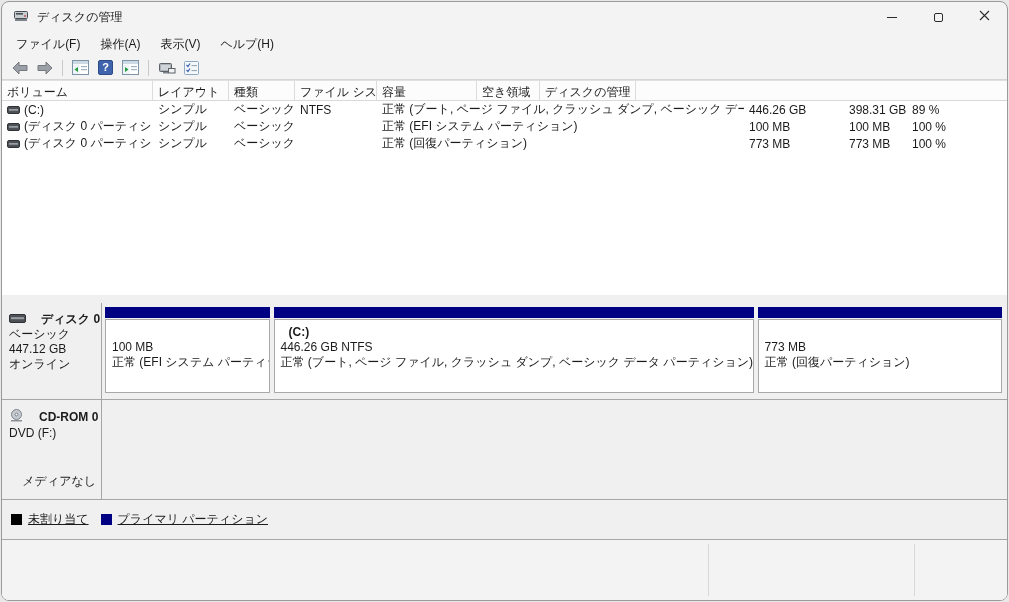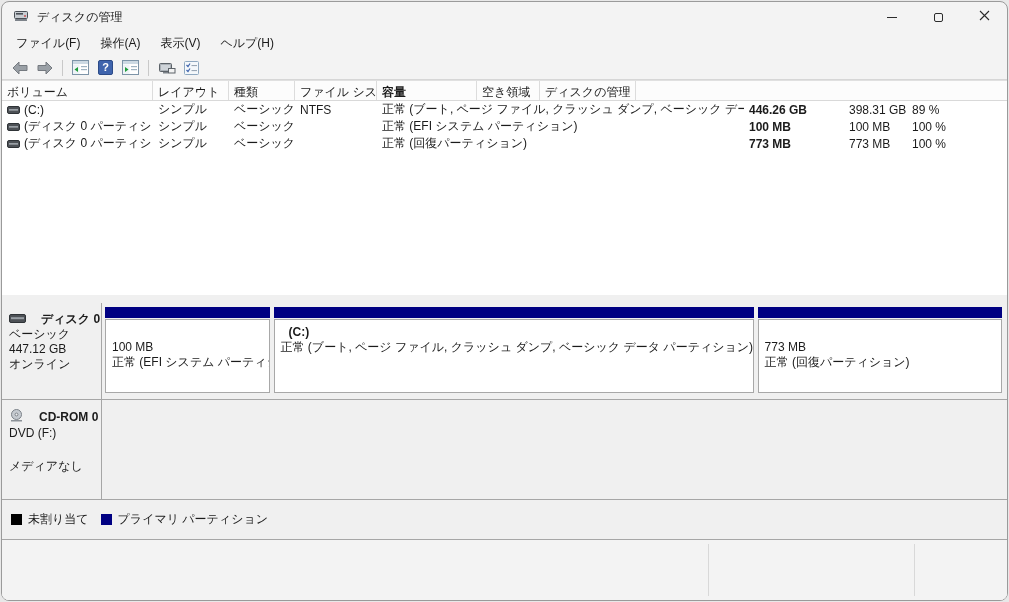--- a/index.html
+++ b/index.html
@@ -11,56 +11,56 @@
     font-family:"Liberation Sans",sans-serif;font-size:12px;color:#1b1b1b;
   }
   
   .titlebar{height:30px;display:flex;align-items:center;flex:0 0 auto;}
   .title-left{display:flex;align-items:center;gap:8px;padding-left:11px;flex:1;}
   .win-controls{display:flex;height:100%;}
   .win-btn{width:46px;height:100%;display:flex;align-items:center;justify-content:center;}
   .glyph-min{width:10px;height:1px;background:#2b2b2b;}
   .glyph-max{width:9px;height:9px;border:1px solid #2b2b2b;border-radius:2px;}
   
-  .menubar{height:24px;display:flex;align-items:flex-start;padding-left:4px;flex:0 0 auto;}
+  .menubar{height:24px;display:flex;align-items:center;padding-left:4px;flex:0 0 auto;}
   .menu-item{padding:3px 10px;}
   
   .toolbar{height:24px;display:flex;align-items:center;padding-left:6px;gap:2px;
     border-bottom:1px solid #d6d6d6;flex:0 0 auto;}
   .tb-btn{width:23px;height:20px;display:flex;align-items:center;justify-content:center;}
   .tb-sep{width:1px;height:16px;background:#c9c9c9;margin:0 4px;}
   
   .listview{height:215px;background:#ffffff;display:flex;flex-direction:column;
     border-top:1px solid #e0e0e0;flex:0 0 auto;}
   .lv-header{display:flex;height:20px;background:#fcfcfc;border-bottom:1px solid #d9d9d9;flex:0 0 auto;}
   .lv-h{border-right:1px solid #dcdcdc;padding:3px 4px 0 5px;white-space:nowrap;overflow:hidden;}
   .w-vol{width:151px;}.w-lay{width:76px;}.w-type{width:66px;}.w-fs{width:82px;}
-  .w-st{width:367px;}.w-cap{width:100px;font-weight:bold;}.w-free{width:63px;}.w-pct{width:96px;}
+  .w-st{width:367px;}.w-cap{width:100px;}.w-free{width:63px;}.w-pct{width:96px;}
   .w-fill{flex:1;border-right:none;}
   .lv-row{display:flex;height:17px;align-items:center;flex:0 0 auto;}
   .lv-c{padding:0 4px 0 5px;white-space:nowrap;overflow:hidden;}
   .cell-vol{display:flex;align-items:center;gap:4px;}
   
   .graph{flex:1;background:#f0f0f0;display:flex;flex-direction:column;overflow:hidden;}
   .disk-row{height:97px;margin-top:8px;display:flex;border-bottom:1px solid #a6a6a6;flex:0 0 auto;}
   .side-label{width:100px;border-right:1px solid #a6a6a6;padding:9px 5px 0 7px;line-height:15px;flex:0 0 auto;}
   .side-name{font-weight:bold;display:flex;align-items:center;gap:15px;white-space:nowrap;}
   .parts{flex:1;display:flex;padding:4px 3px 6px 3px;gap:4px;}
   .part{display:flex;flex-direction:column;}
   .part-head{height:11px;flex:0 0 auto;}
   .part-body{flex:1;background:#ffffff;border:1px solid #a8a8a8;margin-top:1px;
     padding:5px 4px 0 6px;line-height:15px;white-space:nowrap;overflow:hidden;}
   .part-name{font-weight:bold;padding-left:8px;height:15px;}
   .part-line{height:15px;}
   .cdrom-row{height:100px;display:flex;border-bottom:1px solid #a6a6a6;flex:0 0 auto;}
-  .cd-media{margin-top:18px;}
+  .cd-media{margin-top:33px;text-align:right;}
   
   .legend-row{height:40px;display:flex;align-items:center;padding-left:9px;gap:12px;
     border-bottom:1px solid #a6a6a6;flex:0 0 auto;}
-  .leg-item{display:flex;align-items:center;gap:6px;}
+  .leg-item{display:flex;align-items:center;gap:6px;text-decoration:underline;}
   .leg-swatch{width:11px;height:11px;flex:0 0 auto;}
   .statusbar{flex:1;background:#f3f3f3;position:relative;}
   .sb-div{position:absolute;top:4px;bottom:4px;width:1px;background:#d8d8d8;}
   .sb-div1{left:706px;}.sb-div2{left:912px;}
 </style>
 </head>
 <body>
 
 <div class="window">
 
@@ -243,20 +243,21 @@
           <div class="part-body">
             <div class="part-name"></div>
             <div class="part-line">100 MB</div>
             <div class="part-line">正常 (EFI システム パーティション)</div>
           </div>
         </div>
         <div class="part" style="width: 53.4%;">
           <div class="part-head" style="background-color: rgb(0, 0, 130);"></div>
           <div class="part-body">
             <div class="part-name">(C:)</div>
+            <div class="part-line">446.26 GB NTFS</div>
             <div class="part-line">正常 (ブート, ページ ファイル, クラッシュ ダンプ, ベーシック データ パーティション)</div>
           </div>
         </div>
         <div class="part" style="width: 27.2%;">
           <div class="part-head" style="background-color: rgb(0, 0, 130);"></div>
           <div class="part-body">
             <div class="part-name"></div>
             <div class="part-line">773 MB</div>
             <div class="part-line">正常 (回復パーティション)</div>
           </div>

